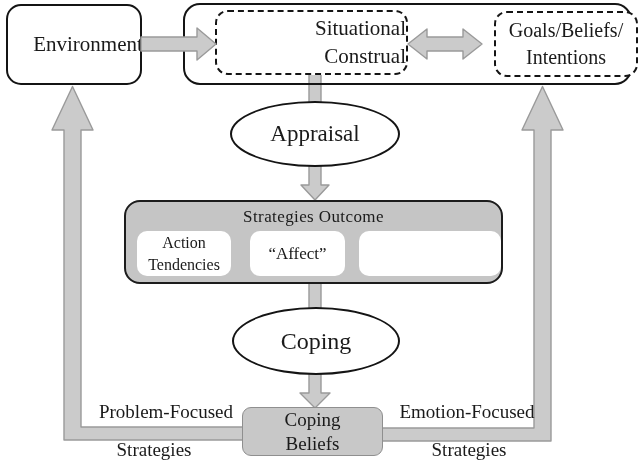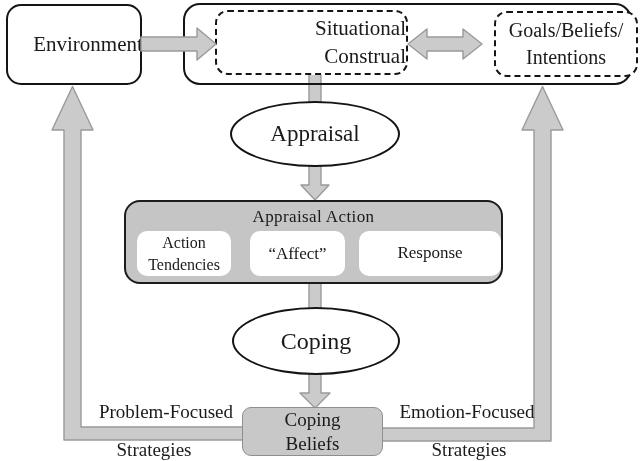--- a/index.html
+++ b/index.html
@@ -81,30 +81,29 @@
   <div class="node" id="goals">
     <span>Goals/Beliefs/</span>
     <span>Intentions</span>
   </div>
 
   <div class="node" id="appraisal-ellipse">
     <span>Appraisal</span>
   </div>
 
   <div class="node" id="appraisal-outcome">
-    <span id="ao-title">Appraisal Action</span>
+    <span id="ao-title">Strategies Outcome</span>
     <div class="inner-box" id="action-tendencies">
       <span>Action</span>
       <span>Tendencies</span>
     </div>
     <div class="inner-box" id="affect">
       <span>“Affect”</span>
     </div>
     <div class="inner-box" id="physiological">
-      <span>Response</span>
     </div>
   </div>
 
   <div class="node" id="coping-ellipse">
     <span>Coping</span>
   </div>
 
   <div class="node" id="coping-outcome">
     <span>Coping</span>
     <span>Beliefs</span>

